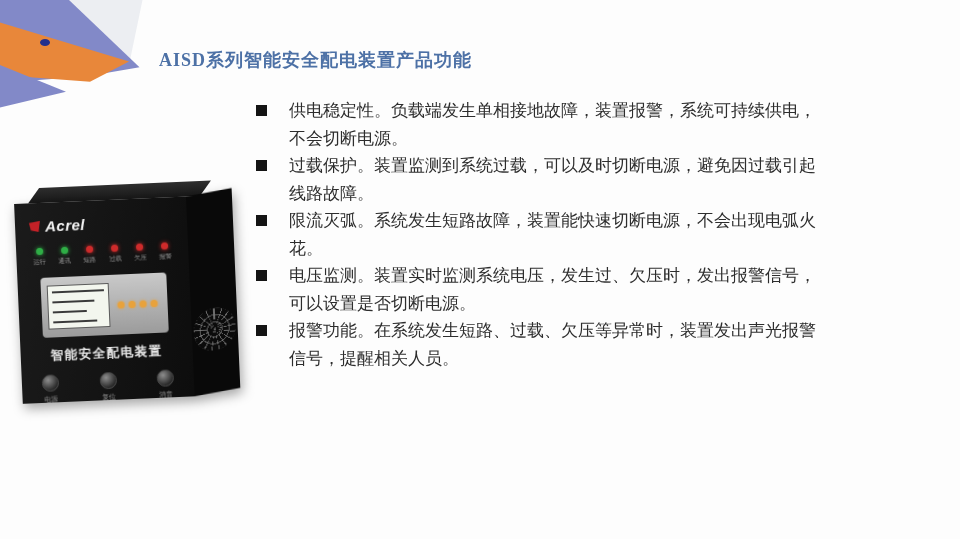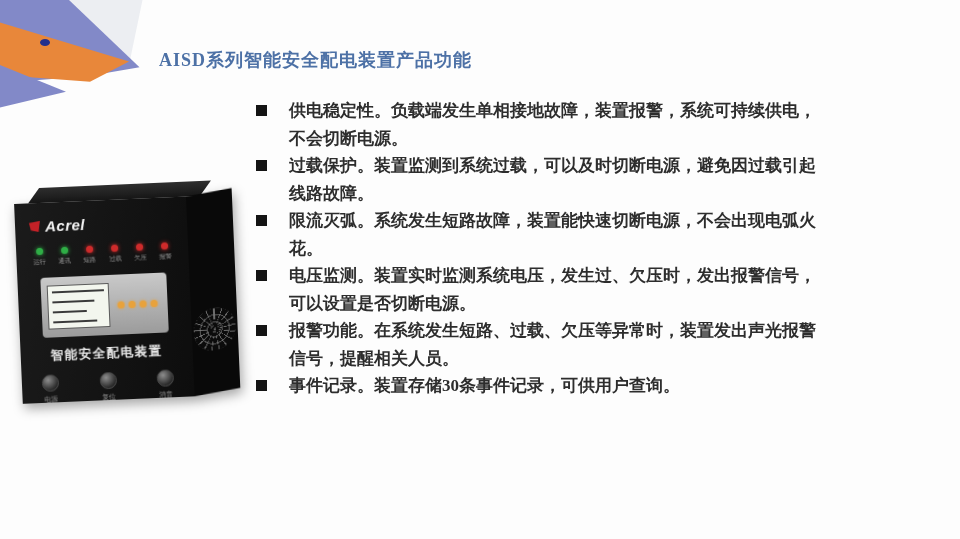--- a/index.html
+++ b/index.html
@@ -15,21 +15,21 @@
   .tri-blue-low{background:#8289c8;clip-path:polygon(0 58%,44% 82%,0 96%);}
   .deco-dot{position:absolute;left:40px;top:39px;width:10px;height:7px;border-radius:50%;
             background:#23308c;}
 
   
   .title{position:absolute;left:145px;top:34px;margin:14px;font-size:18px;font-weight:600;
          letter-spacing:1px;color:var(--accent-blue,#4d71a6);white-space:nowrap;}
 
   
   .bullets{position:absolute;left:256px;top:97px;width:684px;margin:0;padding:0;
-           list-style:none;font-size:17px;line-height:27.5px;color:#2d2d2d;font-weight:bold;}
+           list-style:none;font-size:17px;line-height:27.5px;color:#2d2d2d;}
   .bullets li{display:flex;align-items:flex-start;}
   .marker{flex:0 0 11px;width:11px;height:11px;background:#141414;margin:8px 22px 0 0;}
   .btext{flex:1;white-space:pre-line;}
 
   
   .device{position:absolute;left:18px;top:184px;width:226px;height:228px;}
   .box{transform:rotate(-2.5deg);transform-origin:center;}
   .top-face{width:172px;height:15px;margin-left:14px;
             background:linear-gradient(#2e2e2e,#171717);
             transform:skewX(-38deg);transform-origin:bottom left;}
@@ -189,19 +189,15 @@
     <li>
       <span class="marker"></span>
       <span class="btext">电压监测。装置实时监测系统电压，发生过、欠压时，发出报警信号，
 可以设置是否切断电源。</span>
     </li>
     <li>
       <span class="marker"></span>
       <span class="btext">报警功能。在系统发生短路、过载、欠压等异常时，装置发出声光报警
 信号，提醒相关人员。</span>
     </li>
-    <li>
-      <span class="marker"></span>
-      <span class="btext">事件记录。装置存储30条事件记录，可供用户查询。</span>
-    </li>
   </ul>
 
 </div>
 
 </body></html>

